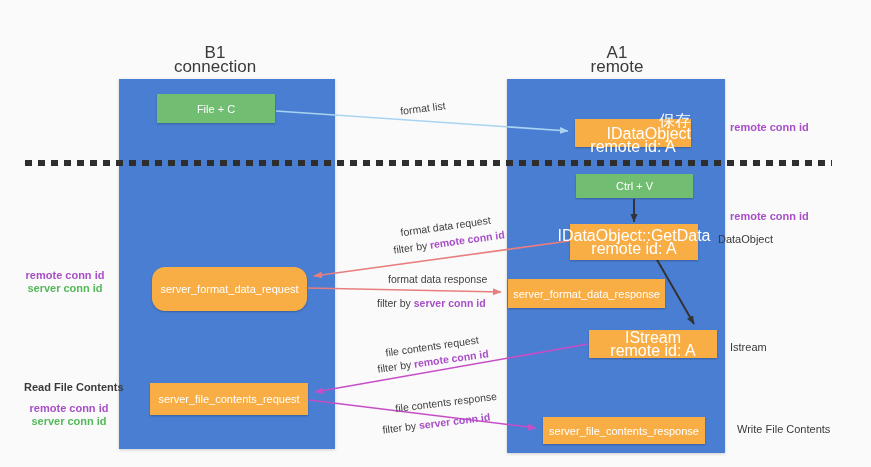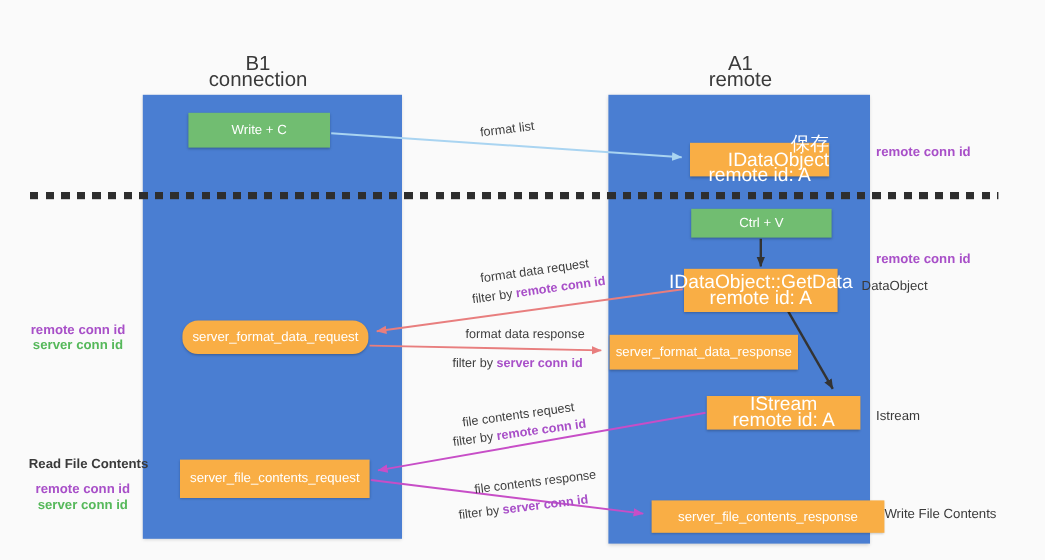--- a/index.html
+++ b/index.html
@@ -24,25 +24,25 @@
 
   .node{position:absolute;display:flex;flex-direction:column;align-items:center;justify-content:center;
         color:#fff;text-align:center;font-size:11px;box-shadow:0 1px 2px rgba(0,0,0,.25);}
   .node.two{font-size:16px;line-height:13px;text-align:right;}
   .green{background:#71bd71;}
   .orange{background:#f9ae45;}
   #node-ctrl-c{left:157px;top:94px;width:118px;height:29px;}
   #node-save{left:575px;top:119px;width:116px;height:28px;}
   #node-ctrl-v{left:576px;top:174px;width:117px;height:24px;}
   #node-getdata{left:570px;top:224px;width:128px;height:36px;}
-  #node-sfdreq{left:152px;top:267px;width:155px;height:28px;border-radius:13px;}
+  #node-sfdreq{left:152px;top:267px;width:155px;height:44px;border-radius:13px;}
   #node-sfdresp{left:508px;top:279px;width:157px;height:29px;}
   #node-istream{left:589px;top:330px;width:128px;height:28px;}
   #node-sfcreq{left:150px;top:383px;width:158px;height:32px;}
-  #node-sfcresp{left:543px;top:417px;width:194px;height:27px;}
+  #node-sfcresp{left:543px;top:417px;width:162px;height:27px;}
 
   .slabel{position:absolute;font-size:11px;color:#3a3a3a;white-space:nowrap;}
   .purple{color:#a84fc8;font-weight:bold;}
   .greenlbl{color:#55b85a;font-weight:bold;}
   #lbl-r1{left:730px;top:121px;}
   #lbl-r2{left:730px;top:210px;}
   #lbl-r3{left:718px;top:233px;}
   #lbl-r4{left:730px;top:341px;}
   #lbl-r5{left:737px;top:423px;}
   #lbl-l1{left:24px;top:269px;width:82px;text-align:center;}
@@ -100,21 +100,21 @@
     <line x1="276" y1="111" x2="568" y2="131" stroke="#a9d4f1" stroke-width="1.6" marker-end="url(#ah-blue)"></line>
     <line x1="634" y1="199" x2="634" y2="222" stroke="#333333" stroke-width="2" marker-end="url(#ah-black)"></line>
     <line x1="656" y1="258" x2="694" y2="324" stroke="#333333" stroke-width="2" marker-end="url(#ah-black)"></line>
     <line x1="569" y1="241" x2="314" y2="276" stroke="#e87e7e" stroke-width="1.6" marker-end="url(#ah-salmon)"></line>
     <line x1="308" y1="288" x2="501" y2="292" stroke="#e87e7e" stroke-width="1.6" marker-end="url(#ah-salmon)"></line>
     <line x1="588" y1="344" x2="315" y2="392" stroke="#c74ec7" stroke-width="1.6" marker-end="url(#ah-magenta)"></line>
     <line x1="309" y1="400" x2="536" y2="428" stroke="#c74ec7" stroke-width="1.6" marker-end="url(#ah-magenta)"></line>
   </svg>
 
   <div class="node green" id="node-ctrl-c">
-    <span>Write + C</span>
+    <span>File + C</span>
   </div>
 
   <div class="node orange two" id="node-save">
     <span>保存IDataObject</span>
     <span>remote id: A</span>
   </div>
 
   <div class="node green" id="node-ctrl-v">
     <span>Ctrl + V</span>
   </div>

